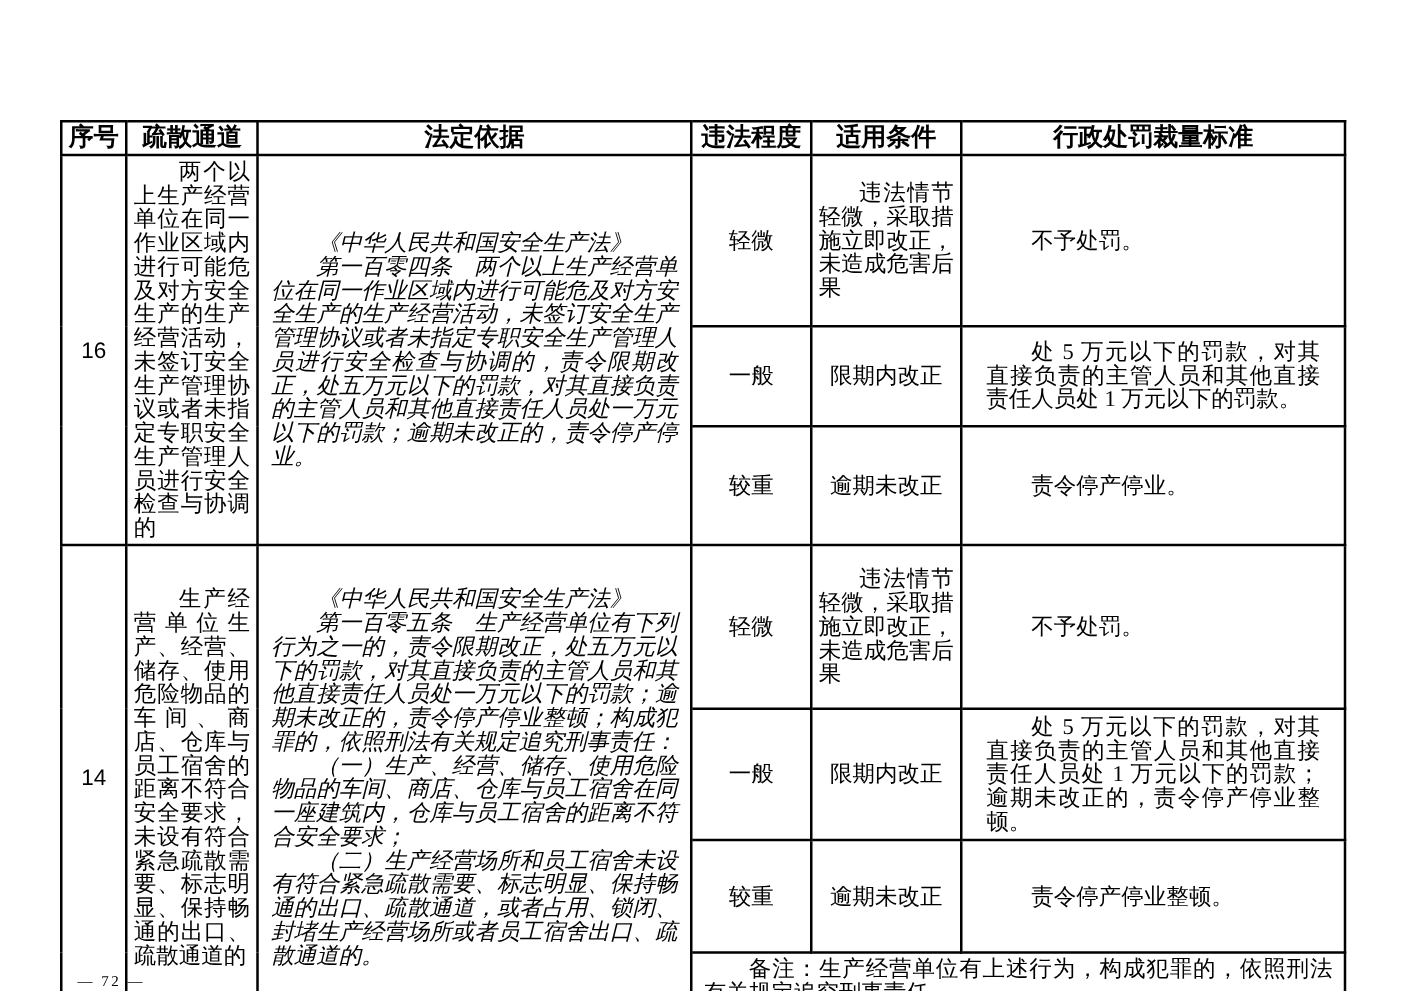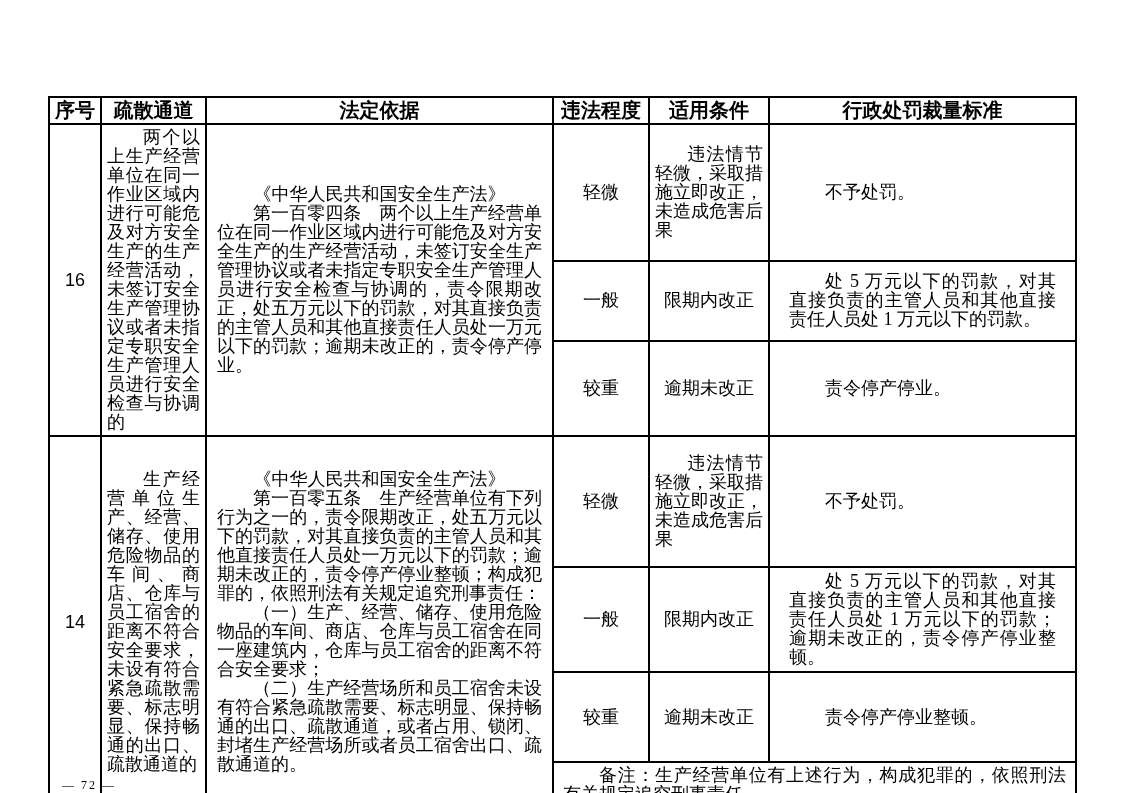--- a/index.html
+++ b/index.html
@@ -36,21 +36,21 @@
     text-align: center;
     padding: 2px 1px;
   }
   td.num {
     text-align: center;
     font-family: "Liberation Sans", "DejaVu Sans", sans-serif;
     font-size: 17px;
     padding: 2px;
   }
   td.behavior { padding: 3px 5px; }
-  td.legal    { padding: 4px 10px; }
+  td.legal    { padding: 4px 10px; font-style: italic; }
   td.degree   { text-align: center; padding: 2px 4px; border-radius: 15px; }
   td.cond     { padding: 17px 5px; }
   td.penalty  { padding: 4px 19px; }
   td.note     { padding: 3px 9px; border-radius: 15px; }
   .jp {
     text-align: justify;
     text-justify: inter-character;
     text-indent: 2em;
   }
   .jc {

